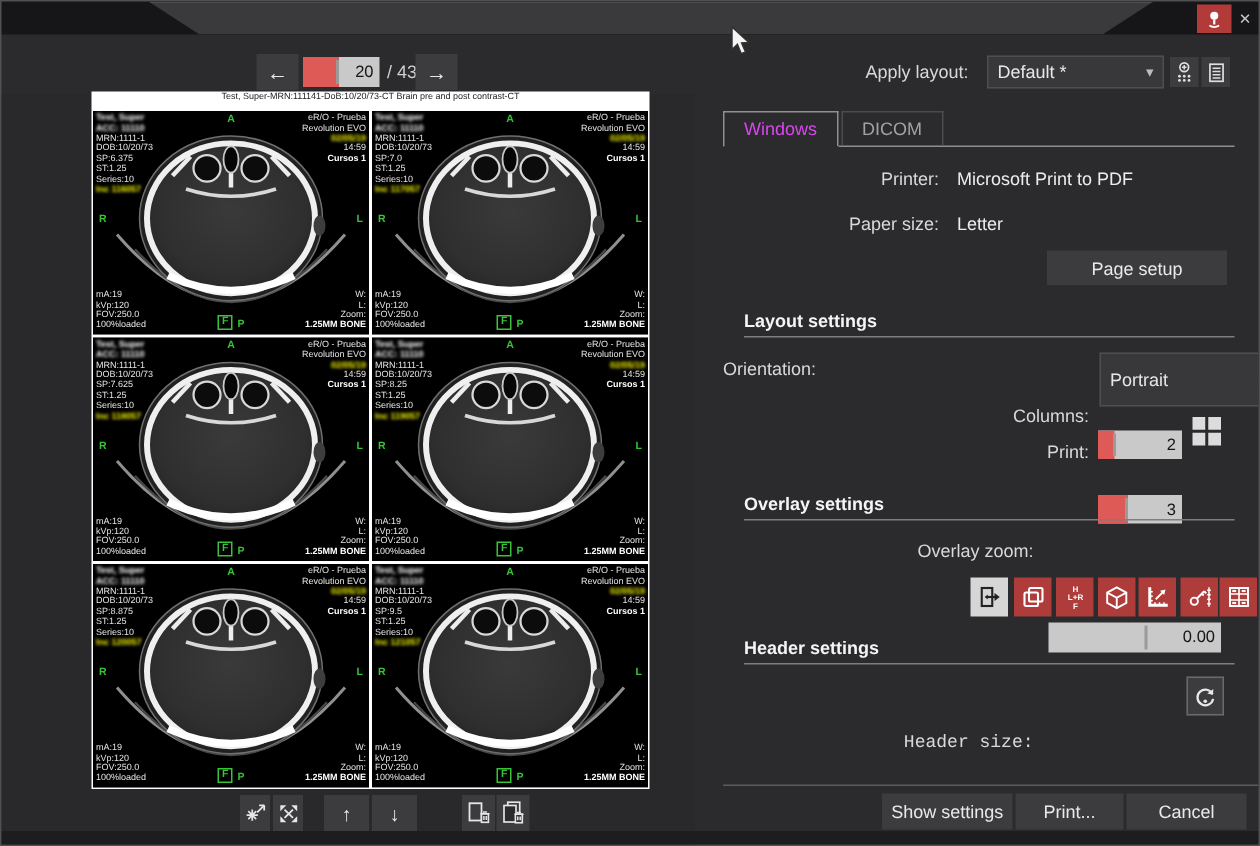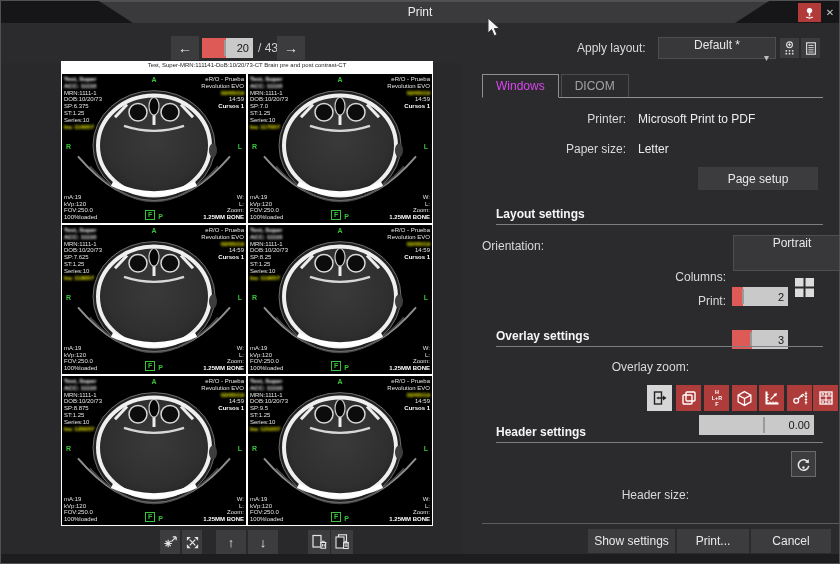--- a/index.html
+++ b/index.html
@@ -19,21 +19,21 @@
   .ibtn.red{background:#ae3c3a;}
   .ibtn.lit{background:#d6d6d6;}
   .lbl{color:#d9d9d9;font-size:12px;white-space:nowrap;}
   .val{color:#ededed;font-size:12px;white-space:nowrap;}
   .sec-title{color:#f5f5f5;font-size:12px;font-weight:bold;}
   .hr{background:#7e7e80;height:1px;}
   .slider{position:relative;background:#c9c9c9;box-sizing:border-box;overflow:hidden;}
   .slider .fill{position:absolute;left:0;top:0;bottom:0;background:#dd5a57;}
   .slider .notch{position:absolute;top:2px;bottom:2px;width:2px;background:#9a9a9a;}
   .slider .sval{position:absolute;right:4px;top:50%;transform:translateY(-50%);color:#161616;font-size:11px;}
-  .select{background:#38383b;border:1px solid #4e4e51;color:#e7e7e7;font-size:12px;display:flex;align-items:center;padding:0 6px;box-sizing:border-box;flex-direction:column;}
+  .select{background:#38383b;border:1px solid #4e4e51;color:#e7e7e7;font-size:12px;display:flex;align-items:center;padding:0 6px;box-sizing:border-box;}
   .select .chev{margin-left:auto;color:#bdbdbd;font-size:10px;}
   .row{position:absolute;display:flex;align-items:center;}
   .rlabel{text-align:right;}
   .blur1{filter:blur(1px);}
   .blur2{filter:blur(2px);}
   
   .tabbar{position:absolute;left:481px;top:72px;width:341px;height:25px;display:flex;align-items:flex-end;border-bottom:1px solid #8f8f8f;box-sizing:border-box;}
   .tab{font-size:12px;padding:4px 13px 4px;box-sizing:border-box;}
   .tab.active{border:1px solid #8f8f8f;border-bottom:1px solid #2b2b2d;margin-bottom:-1px;color:#d946ef;background:#2b2b2d;}
   .tab.inactive{border:1px solid #4c4c4e;border-bottom:none;color:#a2a2a2;margin-left:2px;}
@@ -64,21 +64,20 @@
   
   .cursor{position:absolute;left:486px;top:16px;z-index:50;pointer-events:none;}
 </style>
 </head>
 <body>
 
 <div id="window">
 
   <div class="titlebar">
     <div class="title-trap"></div>
-    <div class="title-text">Print</div>
     <div class="tb-red">
       <svg width="13" height="14" viewBox="0 0 16 16">
         <circle cx="8" cy="5" r="3.3" fill="#fff"></circle>
         <path d="M8 8 L8 12" stroke="#fff" stroke-width="1.8"></path>
         <path d="M4 13 Q8 15.5 12 13" stroke="#fff" stroke-width="1.5" fill="none"></path>
       </svg>
     </div>
     <div class="tb-close">
       <span>✕</span>
     </div>
@@ -661,21 +660,21 @@
   <div class="hr abs" style="left:495px;top:441px;width:327px;"></div>
 
   <div class="ibtn abs" style="left:790px;top:450px;width:25px;height:26px;border:1px solid #6a6a6d;">
     <svg width="15" height="15" viewBox="0 0 16 16">
       <path d="M13.2 6.2 A5.6 5.6 0 1 0 13.6 9.5" fill="none" stroke="#e8e8e8" stroke-width="1.6"></path>
       <path d="M13.8 2.5 L13.4 6.6 L9.4 5.6 Z" fill="#e8e8e8"></path>
       <circle cx="8" cy="11.2" r="1.3" fill="#e8e8e8"></circle>
     </svg>
   </div>
 
-  <div class="row" style="left:481px;top:484px;width:207px;height:20px;justify-content:flex-end;">
+  <div class="row" style="left:481px;top:484px;width:207px;height:20px;justify-content:flex-end;font-family:Liberation Mono, monospace;">
     <div class="lbl">Header size:</div>
   </div>
   <div class="slider abs" style="left:698px;top:484px;width:115px;height:20px;">
     <div class="fill" style="width:28%;"></div>
 
   </div>
 
   <div class="hr abs" style="left:481px;top:522px;width:358px;background:#5c5c5e;"></div>
   <div class="btn abs" style="left:587px;top:528px;width:87px;height:24px;">Show settings</div>
   <div class="btn abs" style="left:676px;top:528px;width:72px;height:24px;">Print...</div>

